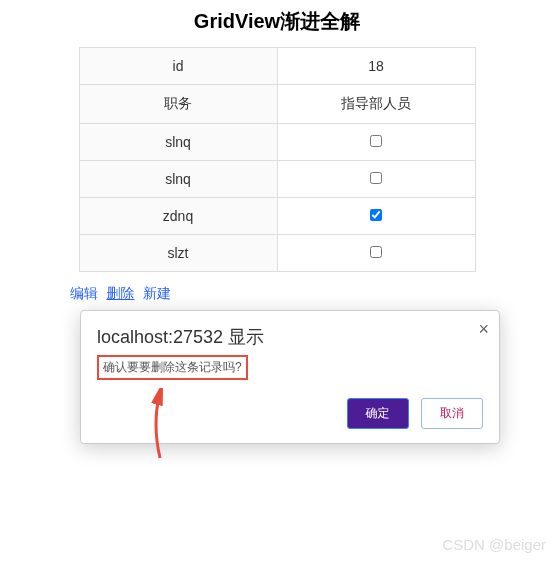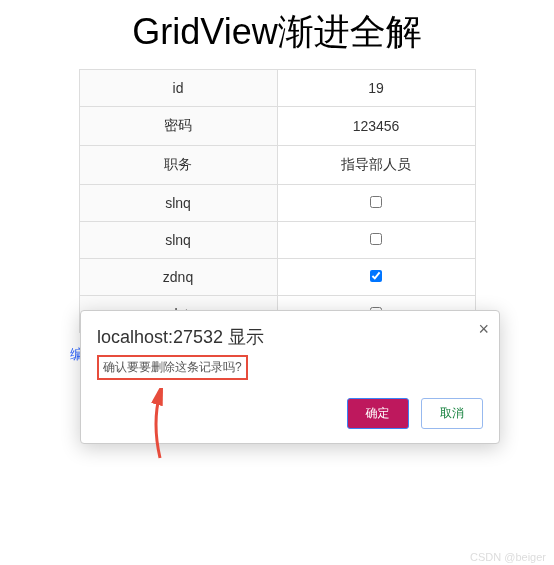--- a/index.html
+++ b/index.html
@@ -1,51 +1,47 @@
 <!DOCTYPE html>
 <html><head>
 <meta charset="utf-8">
 <style>
   * { box-sizing: border-box; margin: 0; padding: 0; }
   body { font-family: "Microsoft YaHei", Arial, sans-serif; background: #fff; width: 554px; height: 565px; position: relative; overflow: hidden; }
-  .page-title { font-size: 36px; font-weight: normal; text-align: center; padding: 8px 0 12px; color: #000; }
+  .page-title { font-size: 20px; font-weight: bold; text-align: center; padding: 8px 0 12px; color: #000; }
   .table { width: 397px; margin: 0 auto; border-collapse: collapse; }
   .table td { border: 1px solid #ddd; padding: 10px 8px; font-size: 14px; text-align: center; color: #333; width: 50%; }
   .table td.label { background: #fafafa; }
   .links { width: 430px; margin: 8px auto 0; padding: 4px 8px; }
   .links a { color: #2a62ff; text-decoration: none; font-size: 14px; margin-right: 4px; }
   .links a.del { text-decoration: underline; }
   .back-wrap { text-align: center; margin-top: 18px; }
   .back-btn { background: #2a72ff; color: #fff; border: none; padding: 10px 26px; font-size: 14px; border-radius: 3px; cursor: pointer; }
-  .watermark { position: absolute; bottom: 2px; right: 8px; color: #ddd; font-size: 11px; }
+  .watermark { position: absolute; bottom: 12px; right: 8px; color: #ddd; font-size: 15px; }
   
   .dialog { position: absolute; left: 80px; top: 310px; width: 420px; background: #fff; border: 1px solid #ccc; border-radius: 4px; box-shadow: 0 4px 20px rgba(0,0,0,.2); padding: 14px 16px 14px; }
   .dialog-title { font-size: 18px; color: #333; margin-bottom: 6px; }
   .dialog-msg { border: 2px solid #e74c3c; padding: 2px 4px; font-size: 12px; color: #555; display: inline-block; margin-bottom: 18px; text-align: center; }
   .dialog-close { position: absolute; top: 8px; right: 10px; font-size: 18px; color: #666; cursor: pointer; background: none; border: none; }
   .dialog-btns { text-align: right; }
-  .btn-ok { background: #be185d; color: #fff; border: 1px solid #3b82f6; padding: 6px 18px; font-size: 12px; border-radius: 3px; margin-right: 8px; cursor: pointer; }
-  .btn-cancel { background: #fff; color: #15803d; border: 1px solid #97b9ef; padding: 6px 18px; font-size: 12px; border-radius: 3px; cursor: pointer; }
+  .btn-ok { background: #4c1d95; color: #fff; border: 1px solid #3b82f6; padding: 6px 18px; font-size: 12px; border-radius: 3px; margin-right: 8px; cursor: pointer; }
+  .btn-cancel { background: #fff; color: #be185d; border: 1px solid #97b9ef; padding: 6px 18px; font-size: 12px; border-radius: 3px; cursor: pointer; }
   .arrow { position: absolute; left: 140px; top: 388px; pointer-events: none; }
   .checkbox { width: 12px; height: 12px; }
 </style>
 </head>
 <body>
 
 <h1 class="page-title">GridView渐进全解</h1>
 
 <table class="table">
   <tbody>
       <tr>
         <td class="label">id</td>
-        <td>19</td>
-      </tr>
-  <tr>
-        <td class="label">密码</td>
-        <td>123456</td>
+        <td>18</td>
       </tr>
   <tr>
         <td class="label">职务</td>
         <td>指导部人员</td>
       </tr>
   <tr>
         <td class="label">slnq</td>
         <td><input type="checkbox" class="checkbox" style=""></td>
       </tr>
   <tr>

